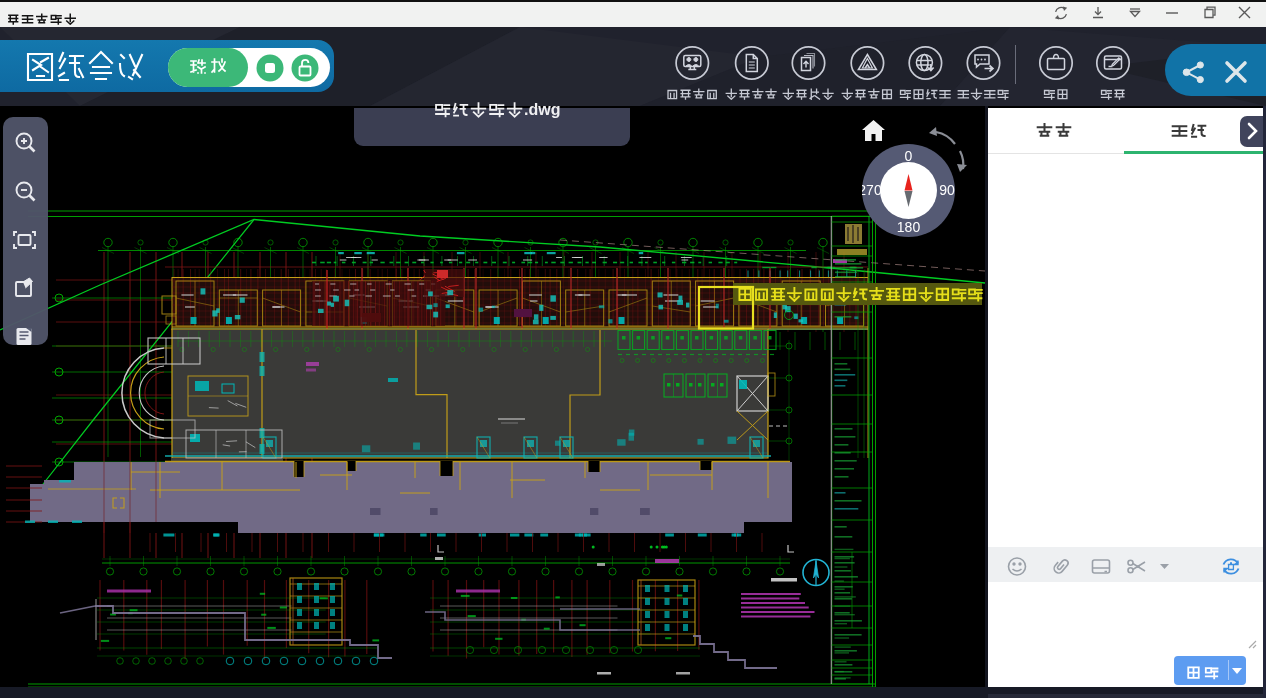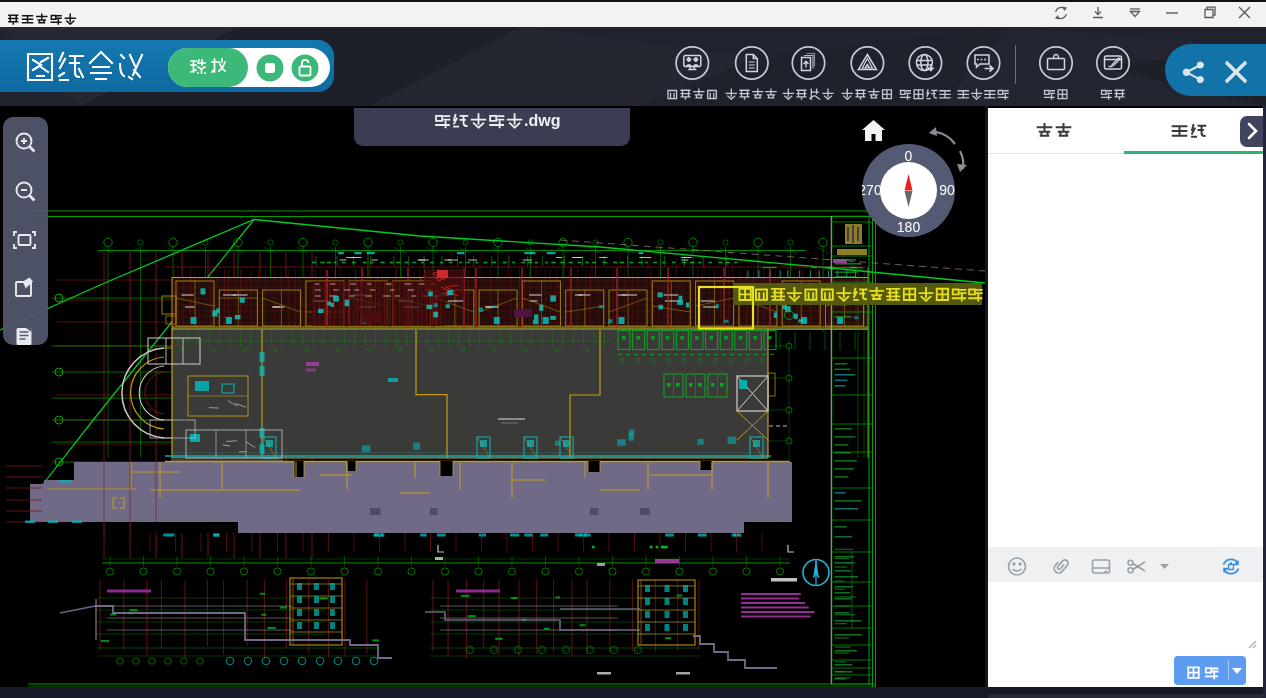--- a/index.html
+++ b/index.html
@@ -1524,21 +1524,21 @@
     <rect x="834.5" y="508.0" width="20.3" height="1.4" fill="#18a030" opacity="0.55"></rect>
     <rect x="834.5" y="517.0" width="12.5" height="1.4" fill="#18a030" opacity="0.55"></rect>
     <rect x="834.5" y="531.3" width="14.6" height="1.4" fill="#18a030" opacity="0.55"></rect>
     <rect x="834.5" y="540.4" width="16.3" height="1.4" fill="#18a030" opacity="0.55"></rect>
     <rect x="834.5" y="546.2" width="14.5" height="1.4" fill="#18a030" opacity="0.55"></rect>
     <rect x="834.5" y="555.1" width="12.0" height="1.4" fill="#18a030" opacity="0.55"></rect>
     <rect x="834.5" y="564.9" width="9.3" height="1.4" fill="#18a030" opacity="0.55"></rect>
     <rect x="834.5" y="571.2" width="16.1" height="1.4" fill="#18a030" opacity="0.55"></rect>
   </svg>
 <div class="abs" style="left:354px;top:108px;width:276px;height:38px;background:#3b3e52;border-radius:0 0 9px 9px"></div>
-<div class="abs" style="left:434px;top:111px"><svg class="" style="vertical-align:middle;" width="90" height="20" viewBox="0 0 90 20">
+<div class="abs" style="left:434px;top:100px"><svg class="" style="vertical-align:middle;" width="90" height="20" viewBox="0 0 90 20">
       <g transform="translate(0,1.4)">
         <g transform="translate(0.0,0) scale(1.700)">
           <path d="M1.2,2h3.6v3h-3.6z M6,2.2h3 M6,4.2h3 M1.2,7.4h7.6 M6.8,5.4v3.4" fill="none" stroke="#f0f0f2" stroke-width="1.06" stroke-linecap="square"></path>
         </g>
         <g transform="translate(18.0,0) scale(1.700)">
           <path d="M2,1.5l-0.8,3 M2.8,3.6l-1.6,3 M1.2,8.4h2.4 M5,2h4 M6.8,2v4.4q0,1.6 1.8,1.6 M5,4.4h2.6" fill="none" stroke="#f0f0f2" stroke-width="1.06" stroke-linecap="square"></path>
         </g>
         <g transform="translate(36.0,0) scale(1.700)">
           <path d="M5,1v3.2 M1,4.2h8 M2.2,6.4l2.6,2.4 M7.8,6.4l-2.6,2.4 M5,4.2v2.6" fill="none" stroke="#f0f0f2" stroke-width="1.06" stroke-linecap="square"></path>
         </g>

